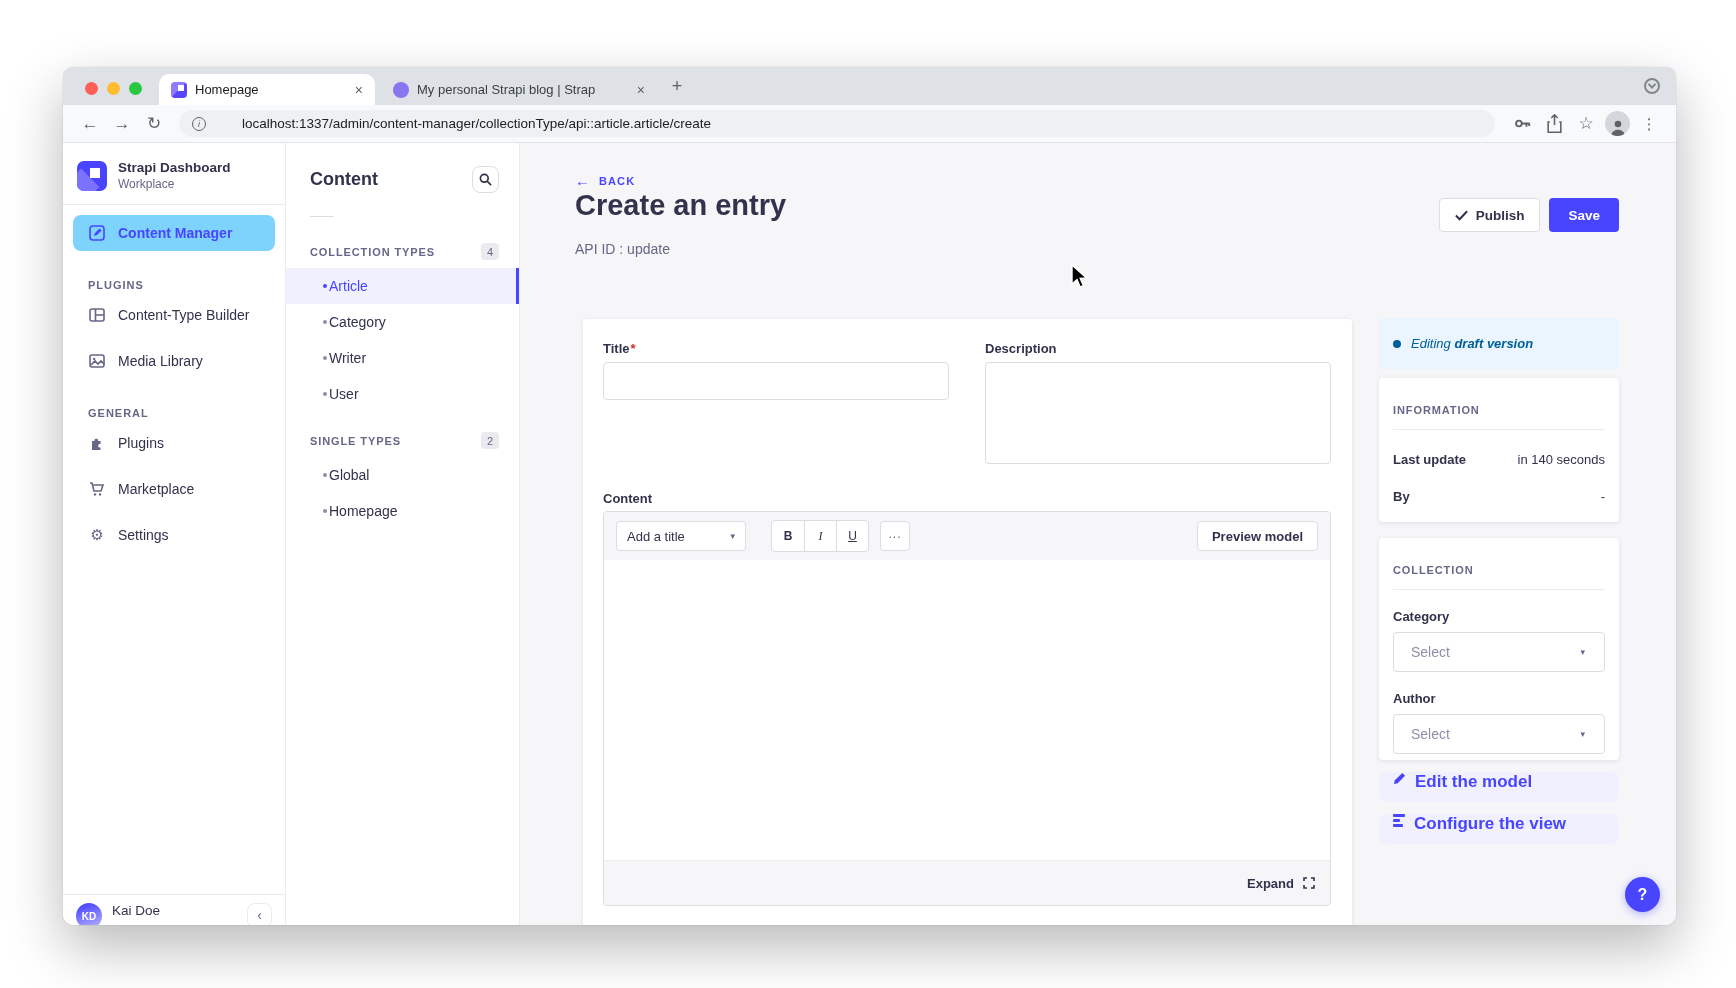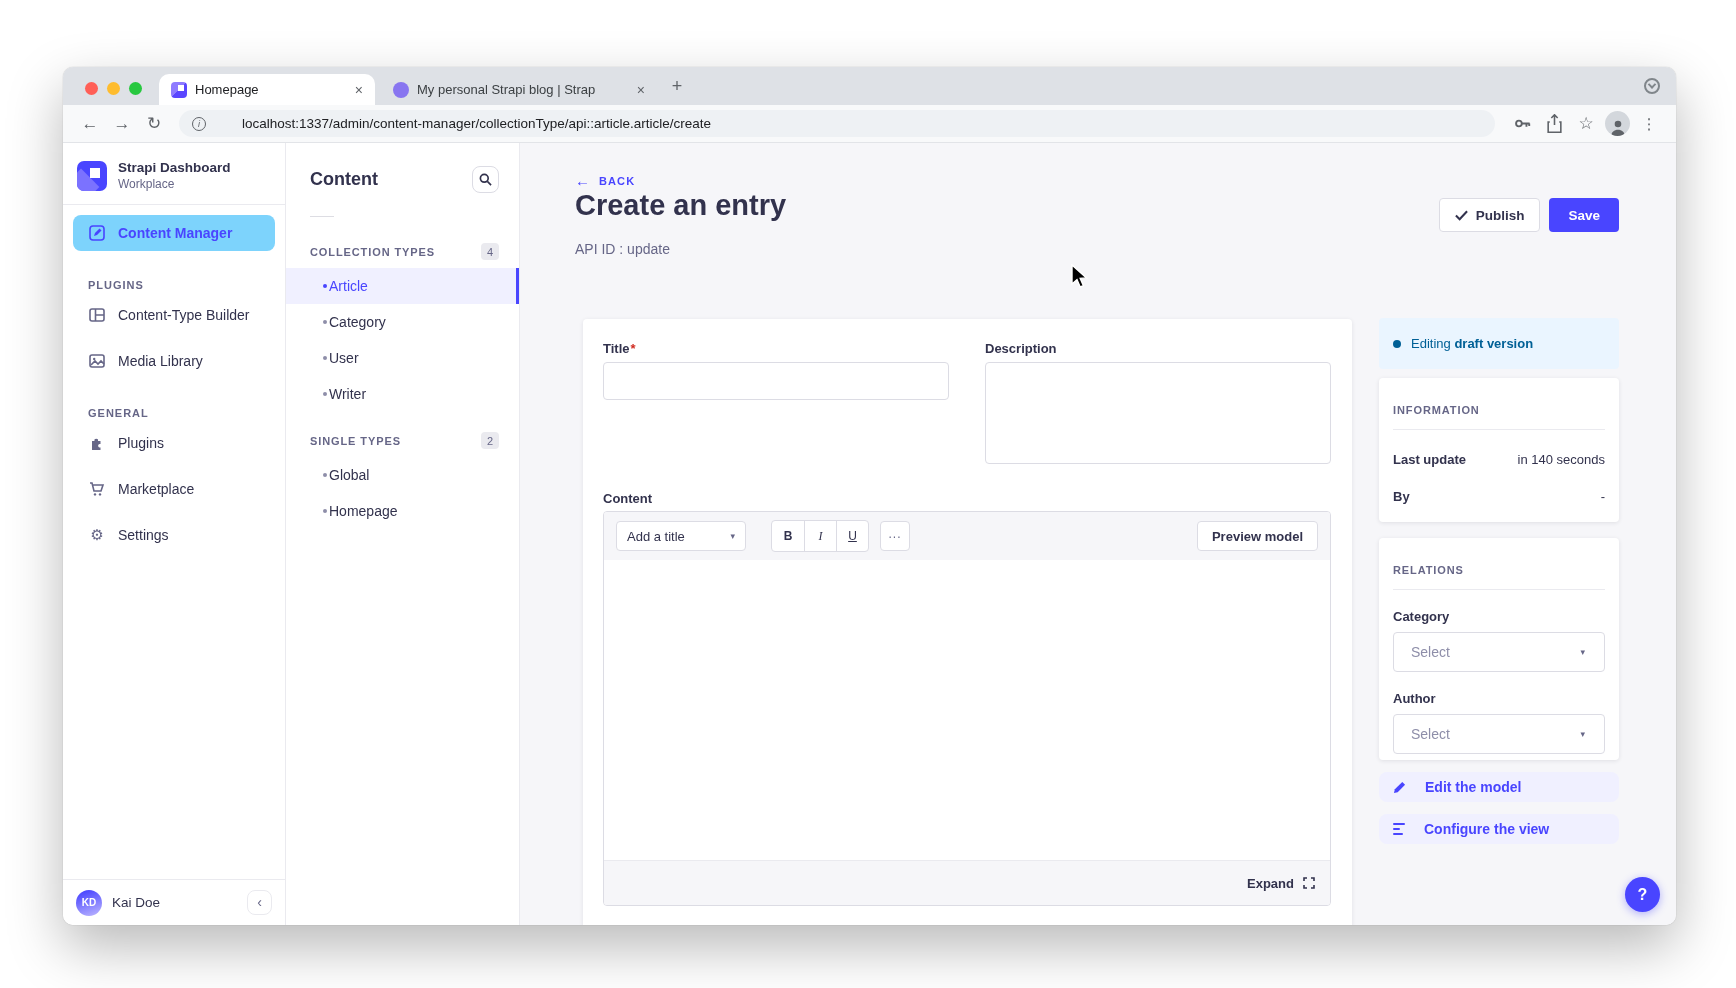--- a/index.html
+++ b/index.html
@@ -61,22 +61,22 @@
   .logo::after{content:""; position:absolute; left:13px; top:7px; width:10px; height:10px; background:#fff;}
   .brand-name { font-size:13.5px; font-weight:bold; color:#32324d; }
   .brand-sub  { font-size:12px; color:#666687; margin-top:2px; }
   .snav-div { height:1px; background:#eaeaef; }
   .snav-item { height:36px; margin:10px 10px 0 10px; border-radius:8px; display:flex; align-items:center;
                gap:13px; padding-left:16px; font-size:14px; color:#32324d; }
   .snav-item svg { flex:0 0 16px; }
   .snav-item.active { background:#7dd3fc; color:#4945ff; font-weight:bold;text-align:center; }
   .snav-label { padding:28px 0 4px 25px; font-size:11px; font-weight:bold; letter-spacing:1px; color:#666687; }
   .glyph-ic { width:16px; text-align:center; font-size:15px; color:#666687; }
-  .snav-bottom { margin-top:auto; border-top:1px solid #eaeaef; height:46px;
-                 display:flex; align-items:center; padding:8px 13px; gap:10px; }
+  .snav-bottom { margin-top:auto; border-top:1px solid #eaeaef; height:31px;
+                 display:flex; align-items:flex-start; padding:8px 13px; gap:10px; }
   .avatar-kd { width:26px; height:26px; border-radius:50%; color:#fff; font-size:10px; font-weight:bold;
                background:linear-gradient(160deg,#4945ff 10%,#b8b2ff 95%);
                display:flex; align-items:center; justify-content:center; }
   .user-name { flex:1; font-size:13.5px; color:#32324d; }
   .collapse { width:25px; height:25px; border:1px solid #eaeaef; border-radius:8px; background:#fff;
               color:#666687; font-size:14px; line-height:22px; text-align:center; }
 
   
   .cnav { width:234px; background:#fff; border-right:1px solid #eaeaef; padding-top:23px; }
   .cnav-head { display:flex; justify-content:space-between; align-items:center; padding:0 20px 0 24px; }
@@ -141,37 +141,37 @@
                 border-radius:4px; font-size:13px; font-weight:bold; color:#32324d;
                 display:flex; align-items:center; }
   .ed-body { flex:1; background:#fff; }
   .ed-footer { height:45px; background:#f6f6f9; border-top:1px solid #eaeaef;
                display:flex; align-items:center; justify-content:flex-end; gap:9px; padding:0 15px;
                font-size:13px; font-weight:bold; color:#32324d; }
 
   
   .panel { position:absolute; left:859px; top:175px; width:240px; }
   .banner { height:51px; background:#eaf5ff; border-radius:4px; display:flex; align-items:center;
-            gap:10px; padding:0 14px; font-size:13px; color:#006096; }
+            gap:10px; padding:0 14px; font-size:13px; color:#006096;font-style:italic; }
   .banner .bdot { width:8px; height:8px; border-radius:50%; background:#006096; flex:0 0 8px; }
   .banner b { font-weight:bold; }
   .pbox { background:#fff; border-radius:4px; box-shadow:0 1px 4px rgba(33,33,52,.1);
           padding:0 14px; margin-top:9px; }
   .pbox-info { height:144px; margin-top:9px; }
   .pbox-rel { height:222px; margin-top:16px; }
   .pbox-title { padding-top:26px; font-size:11px; font-weight:bold; letter-spacing:.9px; color:#666687; }
   .pbox-div { height:1px; background:#eaeaef; margin-top:13px; }
   .inforow { display:flex; justify-content:space-between; margin-top:22px; font-size:13px; color:#32324d; }
   .inforow .lbl { font-weight:bold; }
   .rel-lbl { margin-top:19px; font-size:13px; font-weight:bold; color:#32324d; }
   .select { margin-top:8px; height:40px; border:1px solid #dcdce4; border-radius:4px; background:#fff;
             display:flex; align-items:center; justify-content:space-between; padding:0 19px 0 17px;
             font-size:14px; color:#8e8ea9; }
   .pact { margin-top:12px; height:30px; background:#f0f0ff; border-radius:8px; display:flex;
-          align-items:center; gap:19px; padding:0 14px; font-size:14px; font-weight:bold; color:#4945ff; }
+          gap:9px; padding:0 14px; font-size:17px; font-weight:bold; color:#4945ff; }
   .pact:first-of-type { margin-top:13px; }
   .cfg-ic { display:flex; flex-direction:column; gap:2.5px; }
   .cfg-ic i { height:2.5px; background:#4945ff; border-radius:1px; display:block; }
   .cfg-ic i:nth-child(1){width:12px}.cfg-ic i:nth-child(2){width:7px}.cfg-ic i:nth-child(3){width:10px}
 
   .help-fab { position:absolute; right:16px; bottom:13px; width:35px; height:35px; border-radius:50%;
               background:#4945ff; color:#fff; font-size:16px; font-weight:bold;
               display:flex; align-items:center; justify-content:center;
               box-shadow:0 2px 8px rgba(73,69,255,.4); }
   .cursor { position:absolute; left:550px; top:121px; pointer-events:none; }
@@ -315,25 +315,25 @@
       <div class="cnav-item active">
         <span class="dot"></span>
         <span>Article</span>
       </div>
       <div class="cnav-item">
         <span class="dot"></span>
         <span>Category</span>
       </div>
       <div class="cnav-item">
         <span class="dot"></span>
+        <span>Writer</span>
+      </div>
+      <div class="cnav-item">
+        <span class="dot"></span>
         <span>User</span>
-      </div>
-      <div class="cnav-item">
-        <span class="dot"></span>
-        <span>Writer</span>
       </div>
 
       <div class="group-row tight">
         <span class="group-label">SINGLE TYPES</span>
         <span class="badge">2</span>
       </div>
       <div class="cnav-item">
         <span class="dot"></span>
         <span>Global</span>
       </div>
@@ -410,21 +410,21 @@
             <span class="lbl">Last update</span>
             <span>in 140 seconds</span>
           </div>
           <div class="inforow">
             <span class="lbl">By</span>
             <span>-</span>
           </div>
         </div>
 
         <div class="pbox pbox-rel">
-          <div class="pbox-title">RELATIONS</div>
+          <div class="pbox-title">COLLECTION</div>
           <div class="pbox-div"></div>
           <div class="rel-lbl">Category</div>
           <div class="select">
             <span>Select</span>
             <span class="caret">▾</span>
           </div>
           <div class="rel-lbl">Author</div>
           <div class="select">
             <span>Select</span>
             <span class="caret">▾</span>

